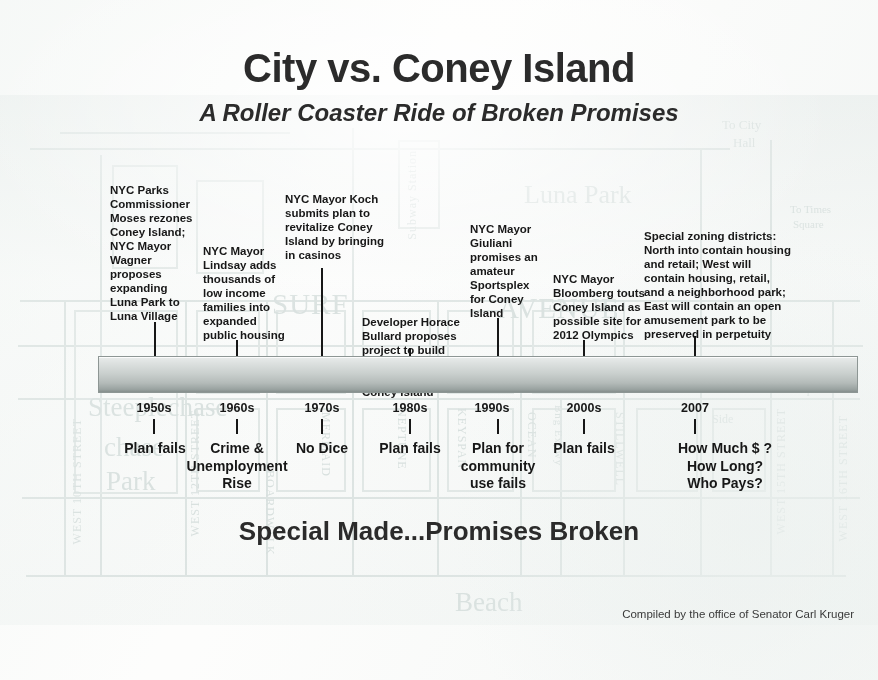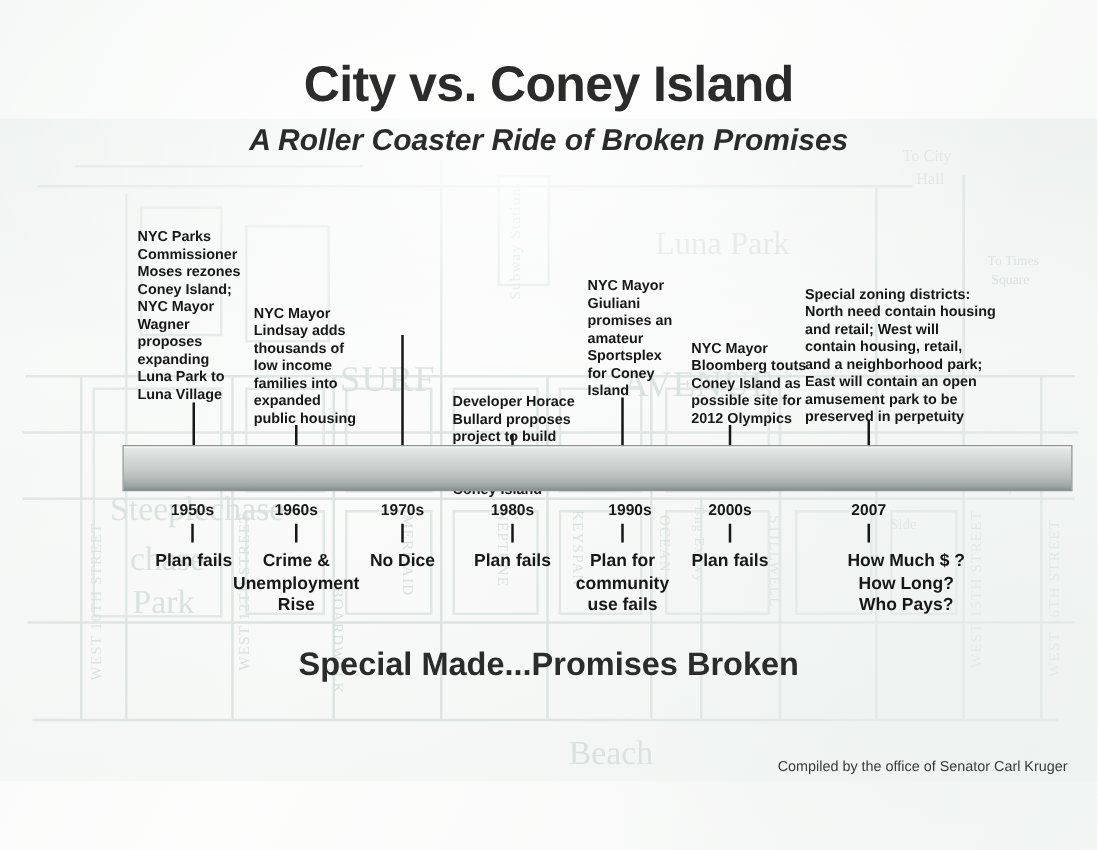--- a/index.html
+++ b/index.html
@@ -272,20 +272,25 @@
   <div class="callout" style="left:203px; top:244px; width:95px;">NYC Mayor
 Lindsay adds
 thousands of
 low income
 families into
 expanded
 public housing</div>
   <div class="stem" style="left:236px; top:340px; height:28px;"></div>
   <div class="dot" style="left:231px; top:365px;"></div>
 
+  <div class="callout" style="left:285px; top:192px; width:110px;">NYC Mayor Koch
+submits plan to
+revitalize Coney
+Island by bringing
+in casinos</div>
   <div class="stem" style="left:321px; top:268px; height:100px;"></div>
   <div class="dot" style="left:316px; top:365px;"></div>
 
   <div class="callout" style="left:362px; top:271px; width:116px;margin-top:44px;">Developer Horace
 Bullard proposes
 project to build
 multi-million dollar
 theme park at
 Coney Island</div>
   <div class="stem" style="left:409px; top:348px; height:20px;"></div>
@@ -303,21 +308,21 @@
 
   <div class="callout" style="left:553px; top:272px; width:104px;">NYC Mayor
 Bloomberg touts
 Coney Island as
 possible site for
 2012 Olympics</div>
   <div class="stem" style="left:583px; top:340px; height:28px;"></div>
   <div class="dot" style="left:578px; top:365px;"></div>
 
   <div class="callout" style="left:644px; top:229px; width:180px;">Special zoning districts:
-North need contain housing
+North into contain housing
 and retail; West will
 contain housing, retail,
 and a neighborhood park;
 East will contain an open
 amusement park to be
 preserved in perpetuity</div>
   <div class="stem" style="left:694px; top:336px; height:32px;"></div>
   <div class="dot" style="left:689px; top:365px;"></div>
 
   <div class="bar"></div>
@@ -333,21 +338,21 @@
 Rise</div>
 
   <div class="decade" style="left:282px; top:401px; width:80px;">1970s</div>
   <div class="tick" style="left:321px; top:419px;"></div>
   <div class="outcome" style="left:276px; top:440px; width:92px; text-align:center;">No Dice</div>
 
   <div class="decade" style="left:370px; top:401px; width:80px;">1980s</div>
   <div class="tick" style="left:409px; top:419px;"></div>
   <div class="outcome" style="left:360px; top:440px; width:100px; text-align:center;">Plan fails</div>
 
-  <div class="decade" style="left:464px; top:401px; width:80px;">1990s</div>
+  <div class="decade" style="left:452px; top:401px; width:80px;">1990s</div>
   <div class="tick" style="left:497px; top:419px;"></div>
   <div class="outcome" style="left:452px; top:440px; width:92px; text-align:center;">Plan for
 community
 use fails</div>
 
   <div class="decade" style="left:544px; top:401px; width:80px;">2000s</div>
   <div class="tick" style="left:583px; top:419px;"></div>
   <div class="outcome" style="left:534px; top:440px; width:100px; text-align:center;">Plan fails</div>
 
   <div class="decade" style="left:655px; top:401px; width:80px;">2007</div>

